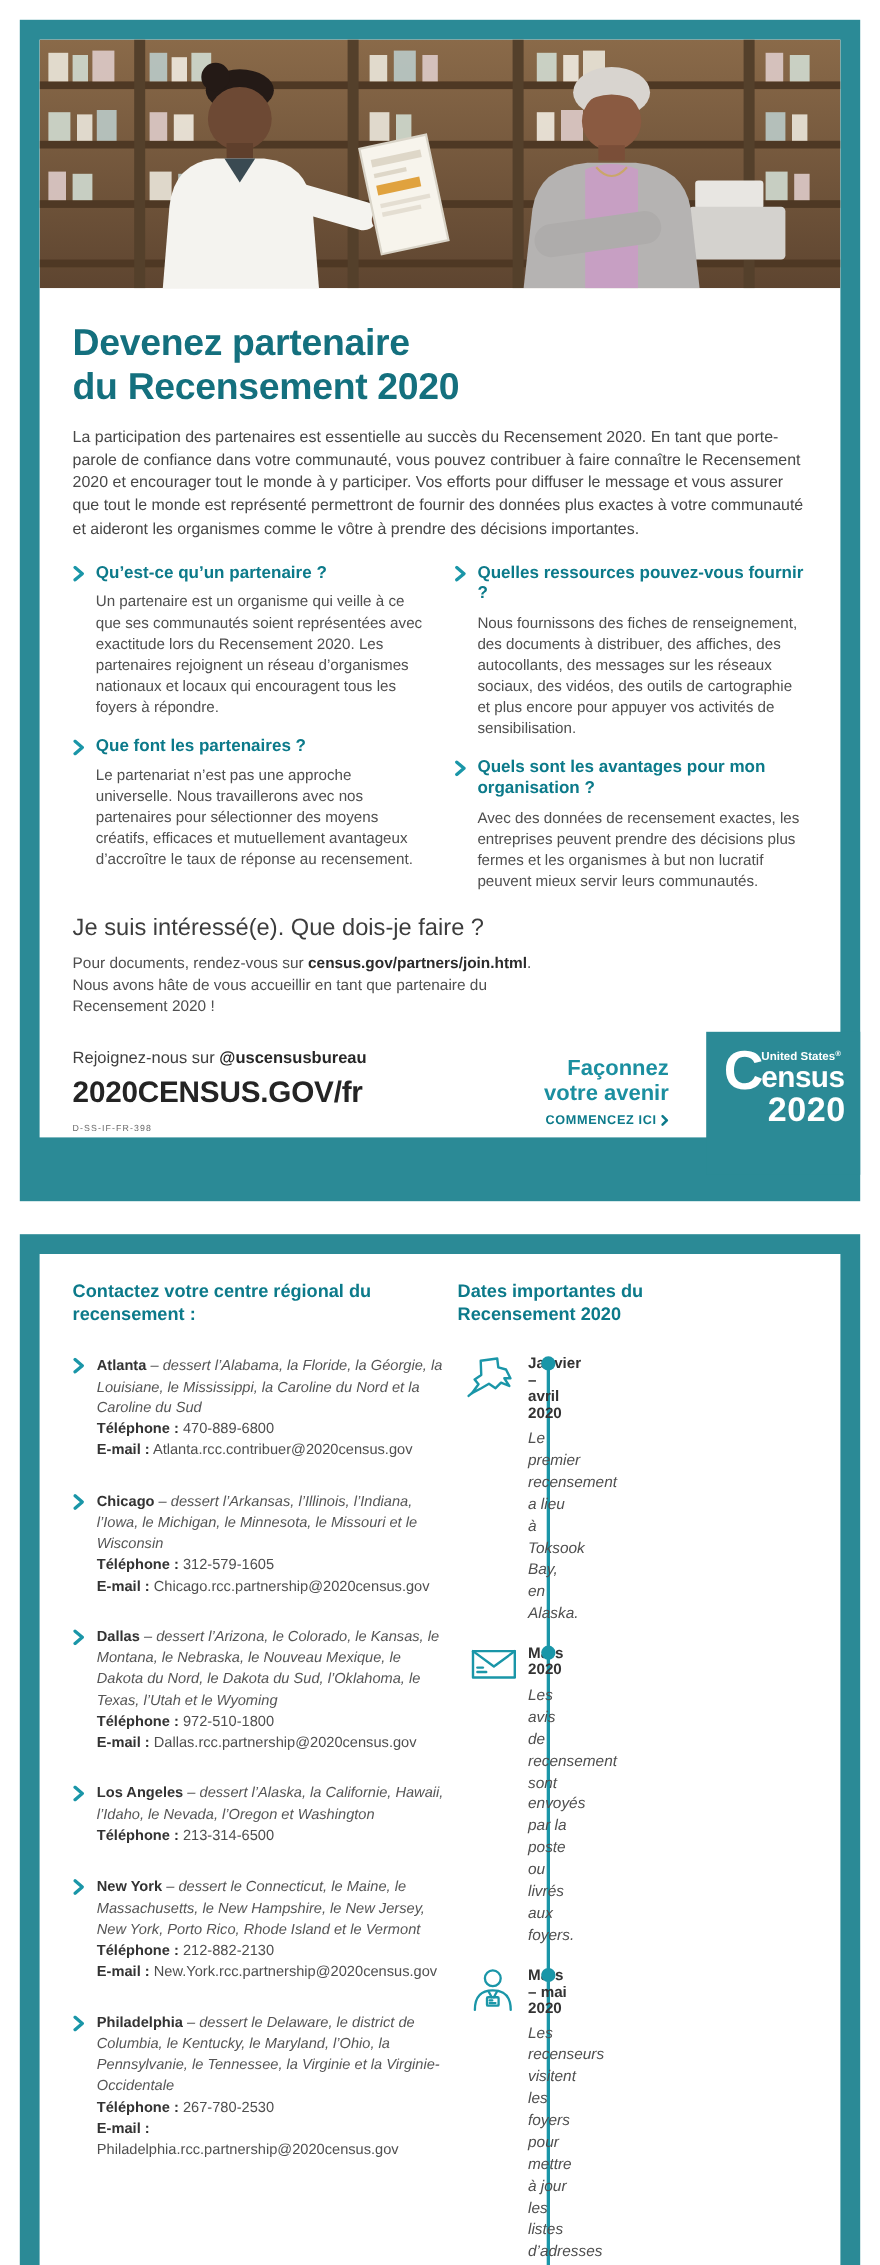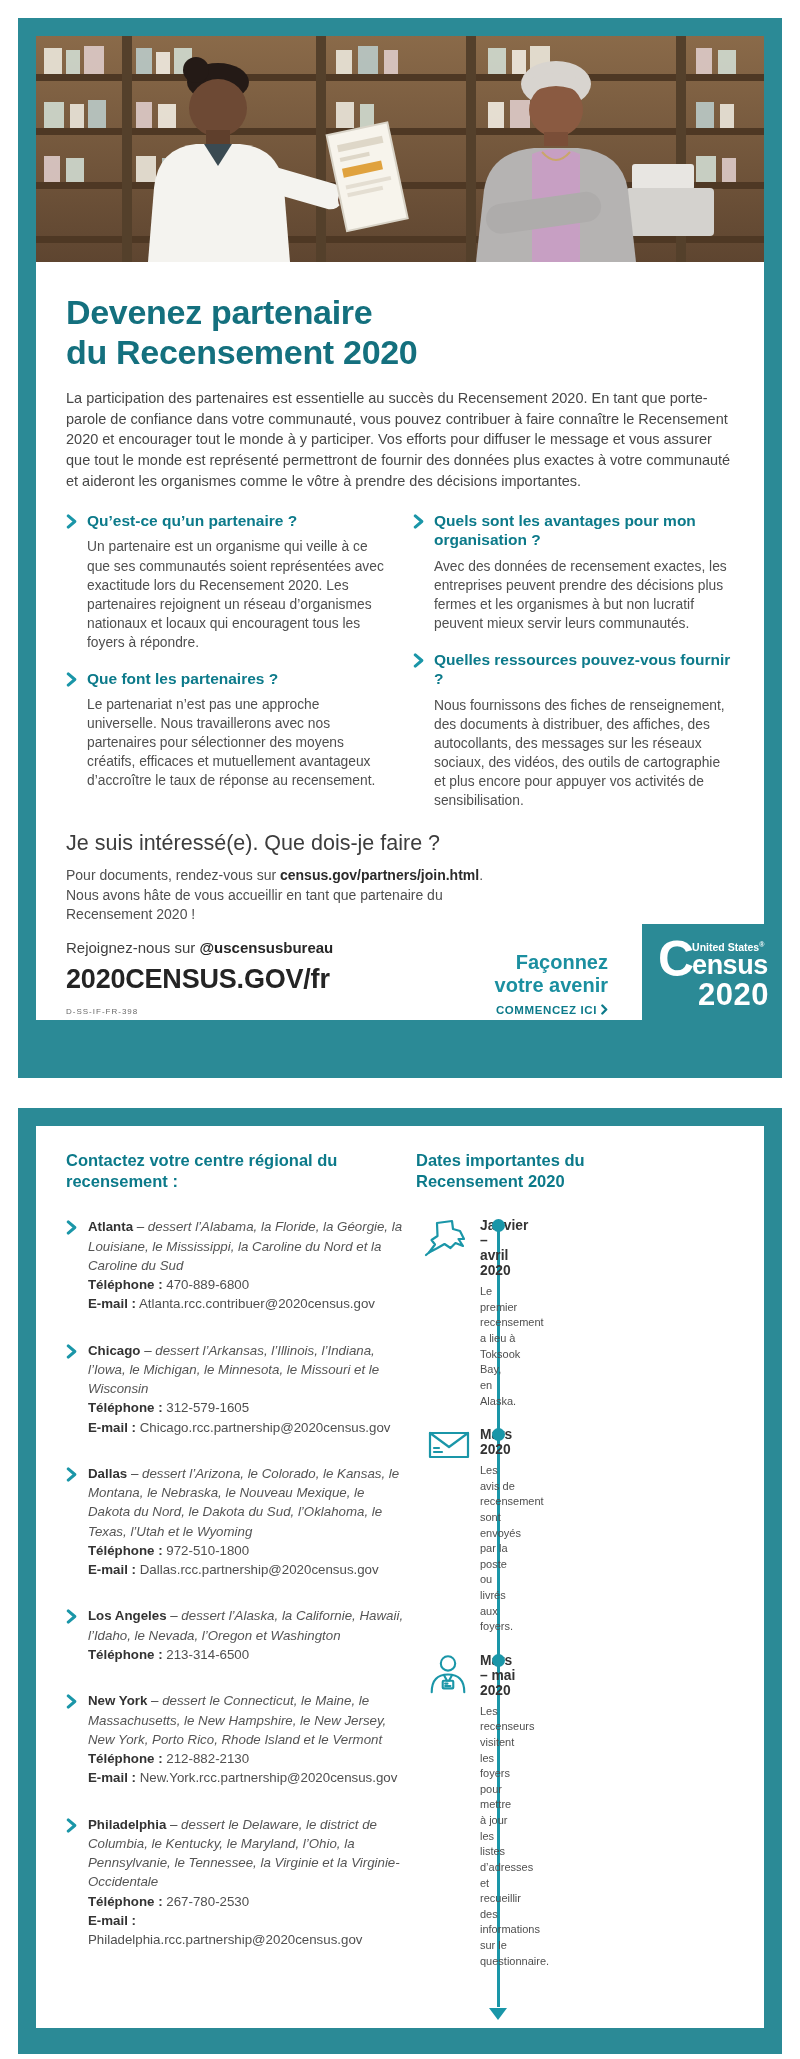--- a/index.html
+++ b/index.html
@@ -22,21 +22,21 @@
   .intro{font-size:14.5px;line-height:1.42;margin-bottom:20px;color:var(--txt);}
   .qa-grid{display:grid;grid-template-columns:1fr 1fr;column-gap:26px;}
   .qa-item{display:grid;grid-template-columns:21px 1fr;margin-bottom:17px;}
   .chev{padding-top:3px;}
   .chev svg{display:block;}
   .q{color:var(--teal-head);font-weight:bold;font-size:15.5px;line-height:1.25;margin-bottom:7px;}
   .a{grid-column:2;color:var(--txt-soft);font-size:13.8px;line-height:1.38;}
   .interested-title{font-size:21.5px;font-weight:400;color:#3d3d3d;margin:4px 0 10px;}
   .interested-p{font-size:14px;line-height:1.4;max-width:445px;color:var(--txt-soft);}
   .interested-p b{color:#2b2b2b;}
-  .footer1{display:flex;margin-top:14px;align-items:flex-end;}
+  .footer1{display:flex;margin-top:28px;align-items:center;}
   .join{font-size:15px;color:#3f3f3f;}
   .join b{color:#262626;}
   .big-url{font-size:27px;font-weight:800;color:#242424;letter-spacing:-0.2px;margin-top:8px;}
   .code{font-size:8px;color:#6a6a6a;letter-spacing:1px;margin-top:12px;}
   .tagline{margin-left:auto;text-align:right;padding-right:126px;padding-top:2px;}
   .tag-line1,.tag-line2{color:#1b8fa0;font-weight:bold;font-size:20px;line-height:1.15;}
   .cta{color:var(--teal-head);font-weight:bold;font-size:11.5px;letter-spacing:0.6px;margin-top:7px;display:flex;justify-content:flex-end;align-items:center;gap:4px;cursor:pointer;}
   .census-logo{position:absolute;right:0;bottom:24px;width:140px;height:130px;background:var(--teal);color:#fff;padding:15px 0 0 16px;z-index:5;}
   .logo-row{display:flex;align-items:flex-start;}
   .logo-c{font-size:50px;font-weight:bold;line-height:0.82;letter-spacing:-1px;}
@@ -56,21 +56,21 @@
   .serves{font-style:italic;color:#555;}
   .lab{font-weight:bold;color:#333;}
   .timeline{position:relative;padding-bottom:34px;}
   .timeline::before{content:"";position:absolute;left:81px;top:8px;bottom:13px;width:3px;background:var(--accent);}
   .timeline::after{content:"";position:absolute;left:73px;bottom:0;border-left:9.5px solid transparent;border-right:9.5px solid transparent;border-top:12px solid var(--accent);}
   .event{position:relative;display:grid;grid-template-columns:64px 36px 1fr;margin-bottom:17px;}
   .event .dot{position:absolute;left:76px;top:2px;width:13px;height:13px;border-radius:50%;background:var(--accent);}
   .ev-icon{justify-self:center;align-self:start;}
   .ev-body{padding-top:1px;}
   .ev-date{font-weight:bold;color:#333;font-size:13.8px;margin-bottom:6px;}
-  .ev-text{color:var(--txt-soft);font-size:11px;line-height:1.42;}
+  .ev-text{color:var(--txt-soft);font-size:14px;line-height:1.42;font-style:italic;}
   .icon-svg{stroke:var(--accent);fill:none;stroke-width:2.2;stroke-linecap:round;stroke-linejoin:round;}
 </style>
 </head>
 <body>
 
 <div class="panel panel1">
   <div class="inner">
 
     <svg class="photo" viewBox="0 0 728 226" preserveAspectRatio="none" aria-hidden="true">
       <defs>
@@ -181,31 +181,31 @@
             <div class="a">Le partenariat n’est pas une approche universelle. Nous travaillerons avec nos partenaires pour sélectionner des moyens créatifs, efficaces et mutuellement avantageux d’accroître le taux de réponse au recensement.</div>
           </div>
         </div>
         <div class="qa-col">
           <div class="qa-item">
             <span class="chev">
                 <svg width="12" height="15" viewBox="0 0 12 16">
                   <path d="M2 2 L9 8 L2 14" stroke="#1a96a8" stroke-width="3.2" fill="none" stroke-linecap="round" stroke-linejoin="round"></path>
                 </svg>
               </span>
-            <div class="q">Quels sont les avantages pour mon organisation ?</div>
-            <div class="a">Avec des données de recensement exactes, les entreprises peuvent prendre des décisions plus fermes et les organismes à but non lucratif peuvent mieux servir leurs communautés.</div>
+            <div class="q">Quelles ressources pouvez-vous fournir ?</div>
+            <div class="a">Nous fournissons des fiches de renseignement, des documents à distribuer, des affiches, des autocollants, des messages sur les réseaux sociaux, des vidéos, des outils de cartographie et plus encore pour appuyer vos activités de sensibilisation.</div>
           </div>
           <div class="qa-item">
             <span class="chev">
                 <svg width="12" height="15" viewBox="0 0 12 16">
                   <path d="M2 2 L9 8 L2 14" stroke="#1a96a8" stroke-width="3.2" fill="none" stroke-linecap="round" stroke-linejoin="round"></path>
                 </svg>
               </span>
-            <div class="q">Quelles ressources pouvez-vous fournir ?</div>
-            <div class="a">Nous fournissons des fiches de renseignement, des documents à distribuer, des affiches, des autocollants, des messages sur les réseaux sociaux, des vidéos, des outils de cartographie et plus encore pour appuyer vos activités de sensibilisation.</div>
+            <div class="q">Quels sont les avantages pour mon organisation ?</div>
+            <div class="a">Avec des données de recensement exactes, les entreprises peuvent prendre des décisions plus fermes et les organismes à but non lucratif peuvent mieux servir leurs communautés.</div>
           </div>
         </div>
       </div>
 
       <h2 class="interested-title">Je suis intéressé(e). Que dois-je faire ?</h2>
       <p class="interested-p"><span>Pour documents, rendez-vous sur </span><b>census.gov/partners/join.html</b><span>. Nous avons hâte de vous accueillir en tant que partenaire du Recensement 2020 !</span></p>
 
       <div class="footer1">
         <div class="footer-left">
           <div class="join"><span>Rejoignez-nous sur </span><b>@uscensusbureau</b></div>

